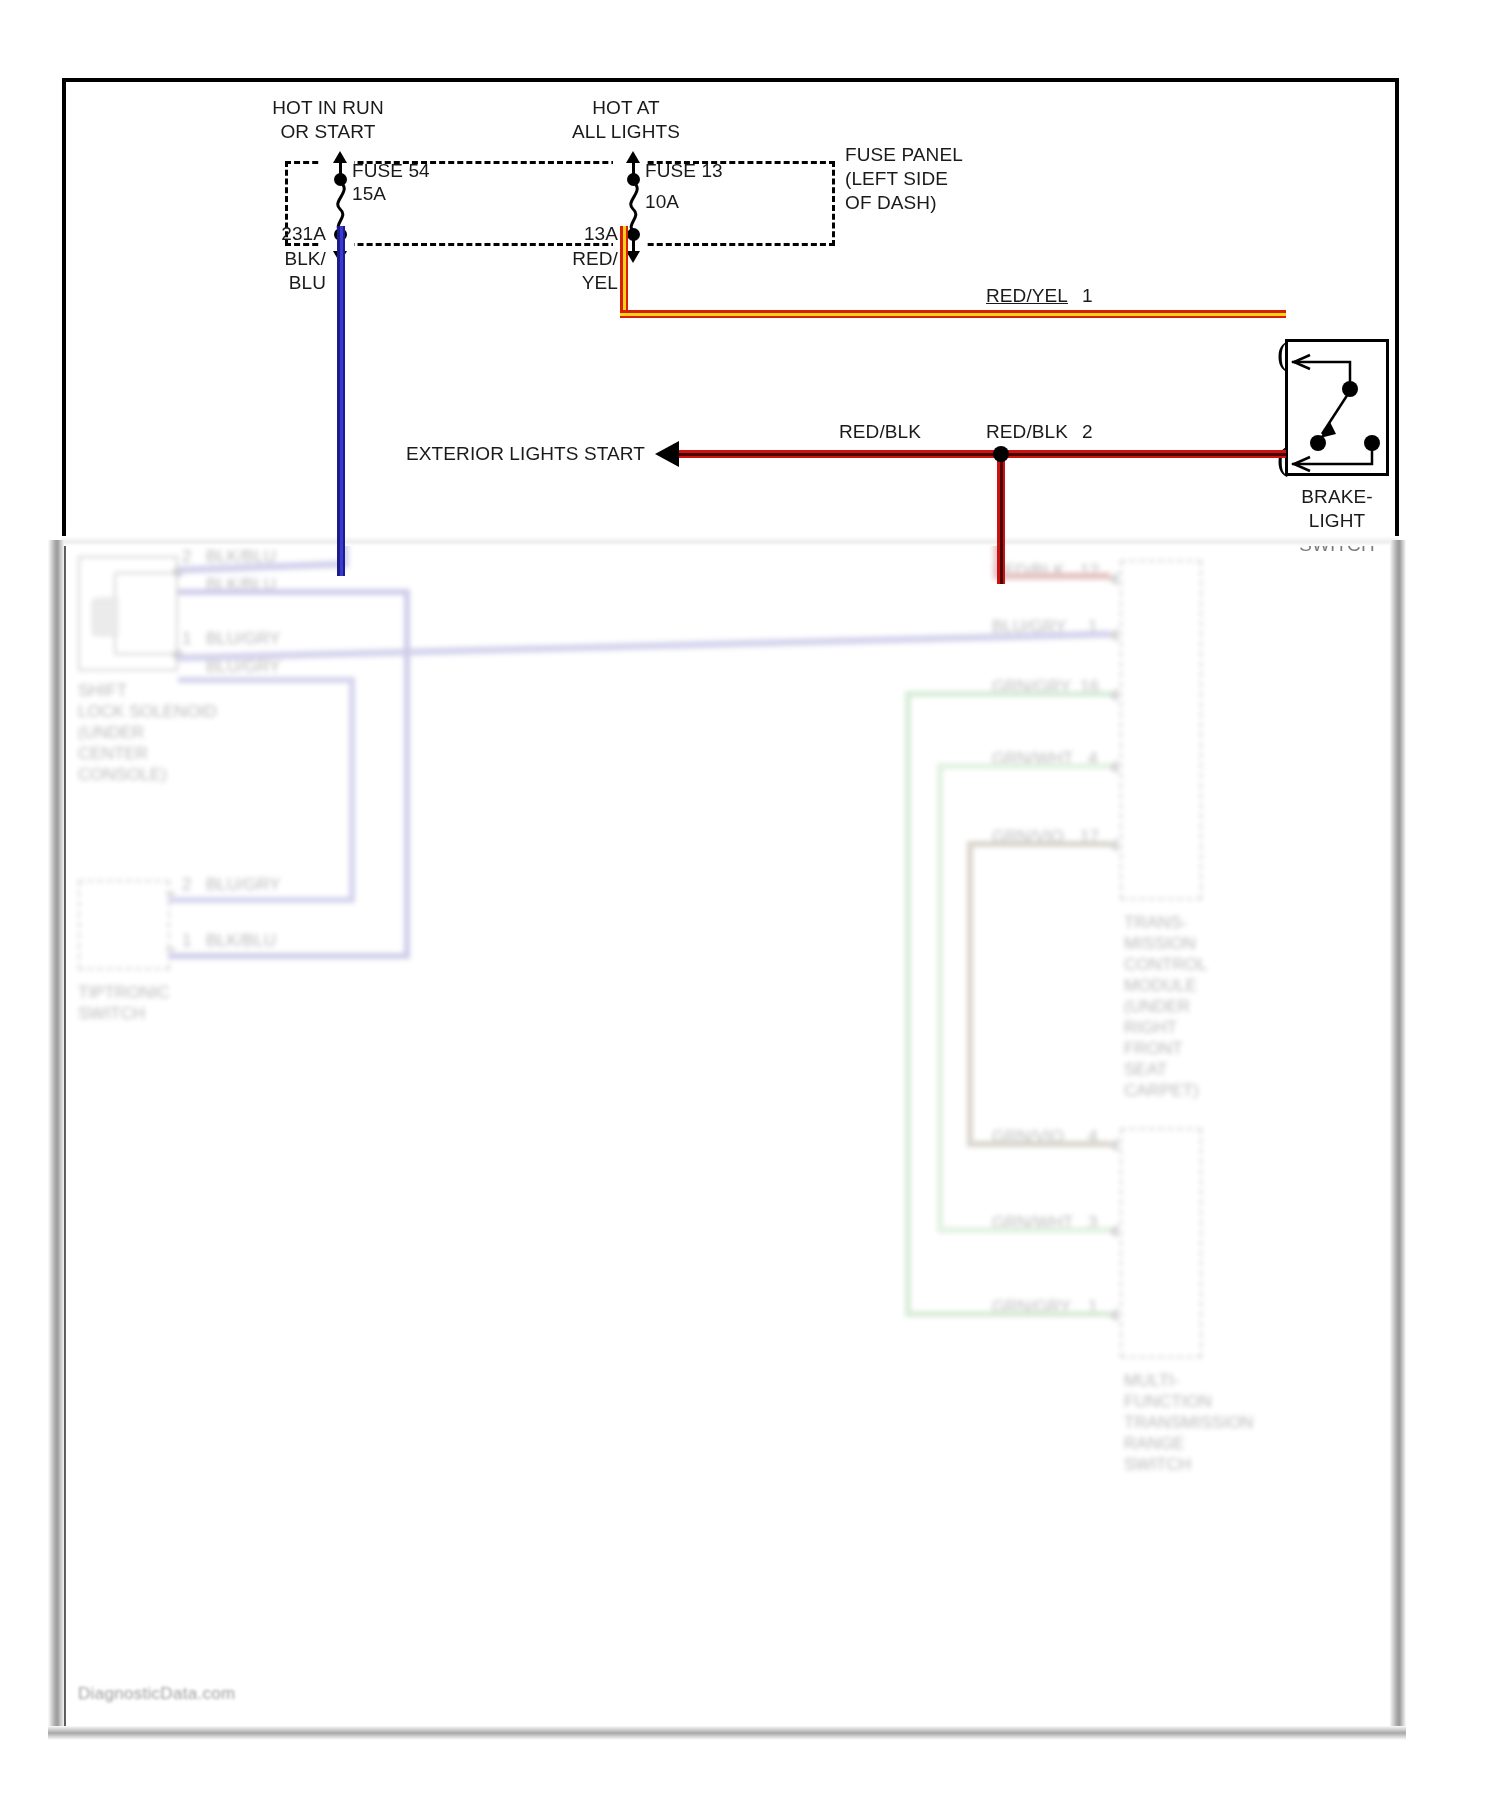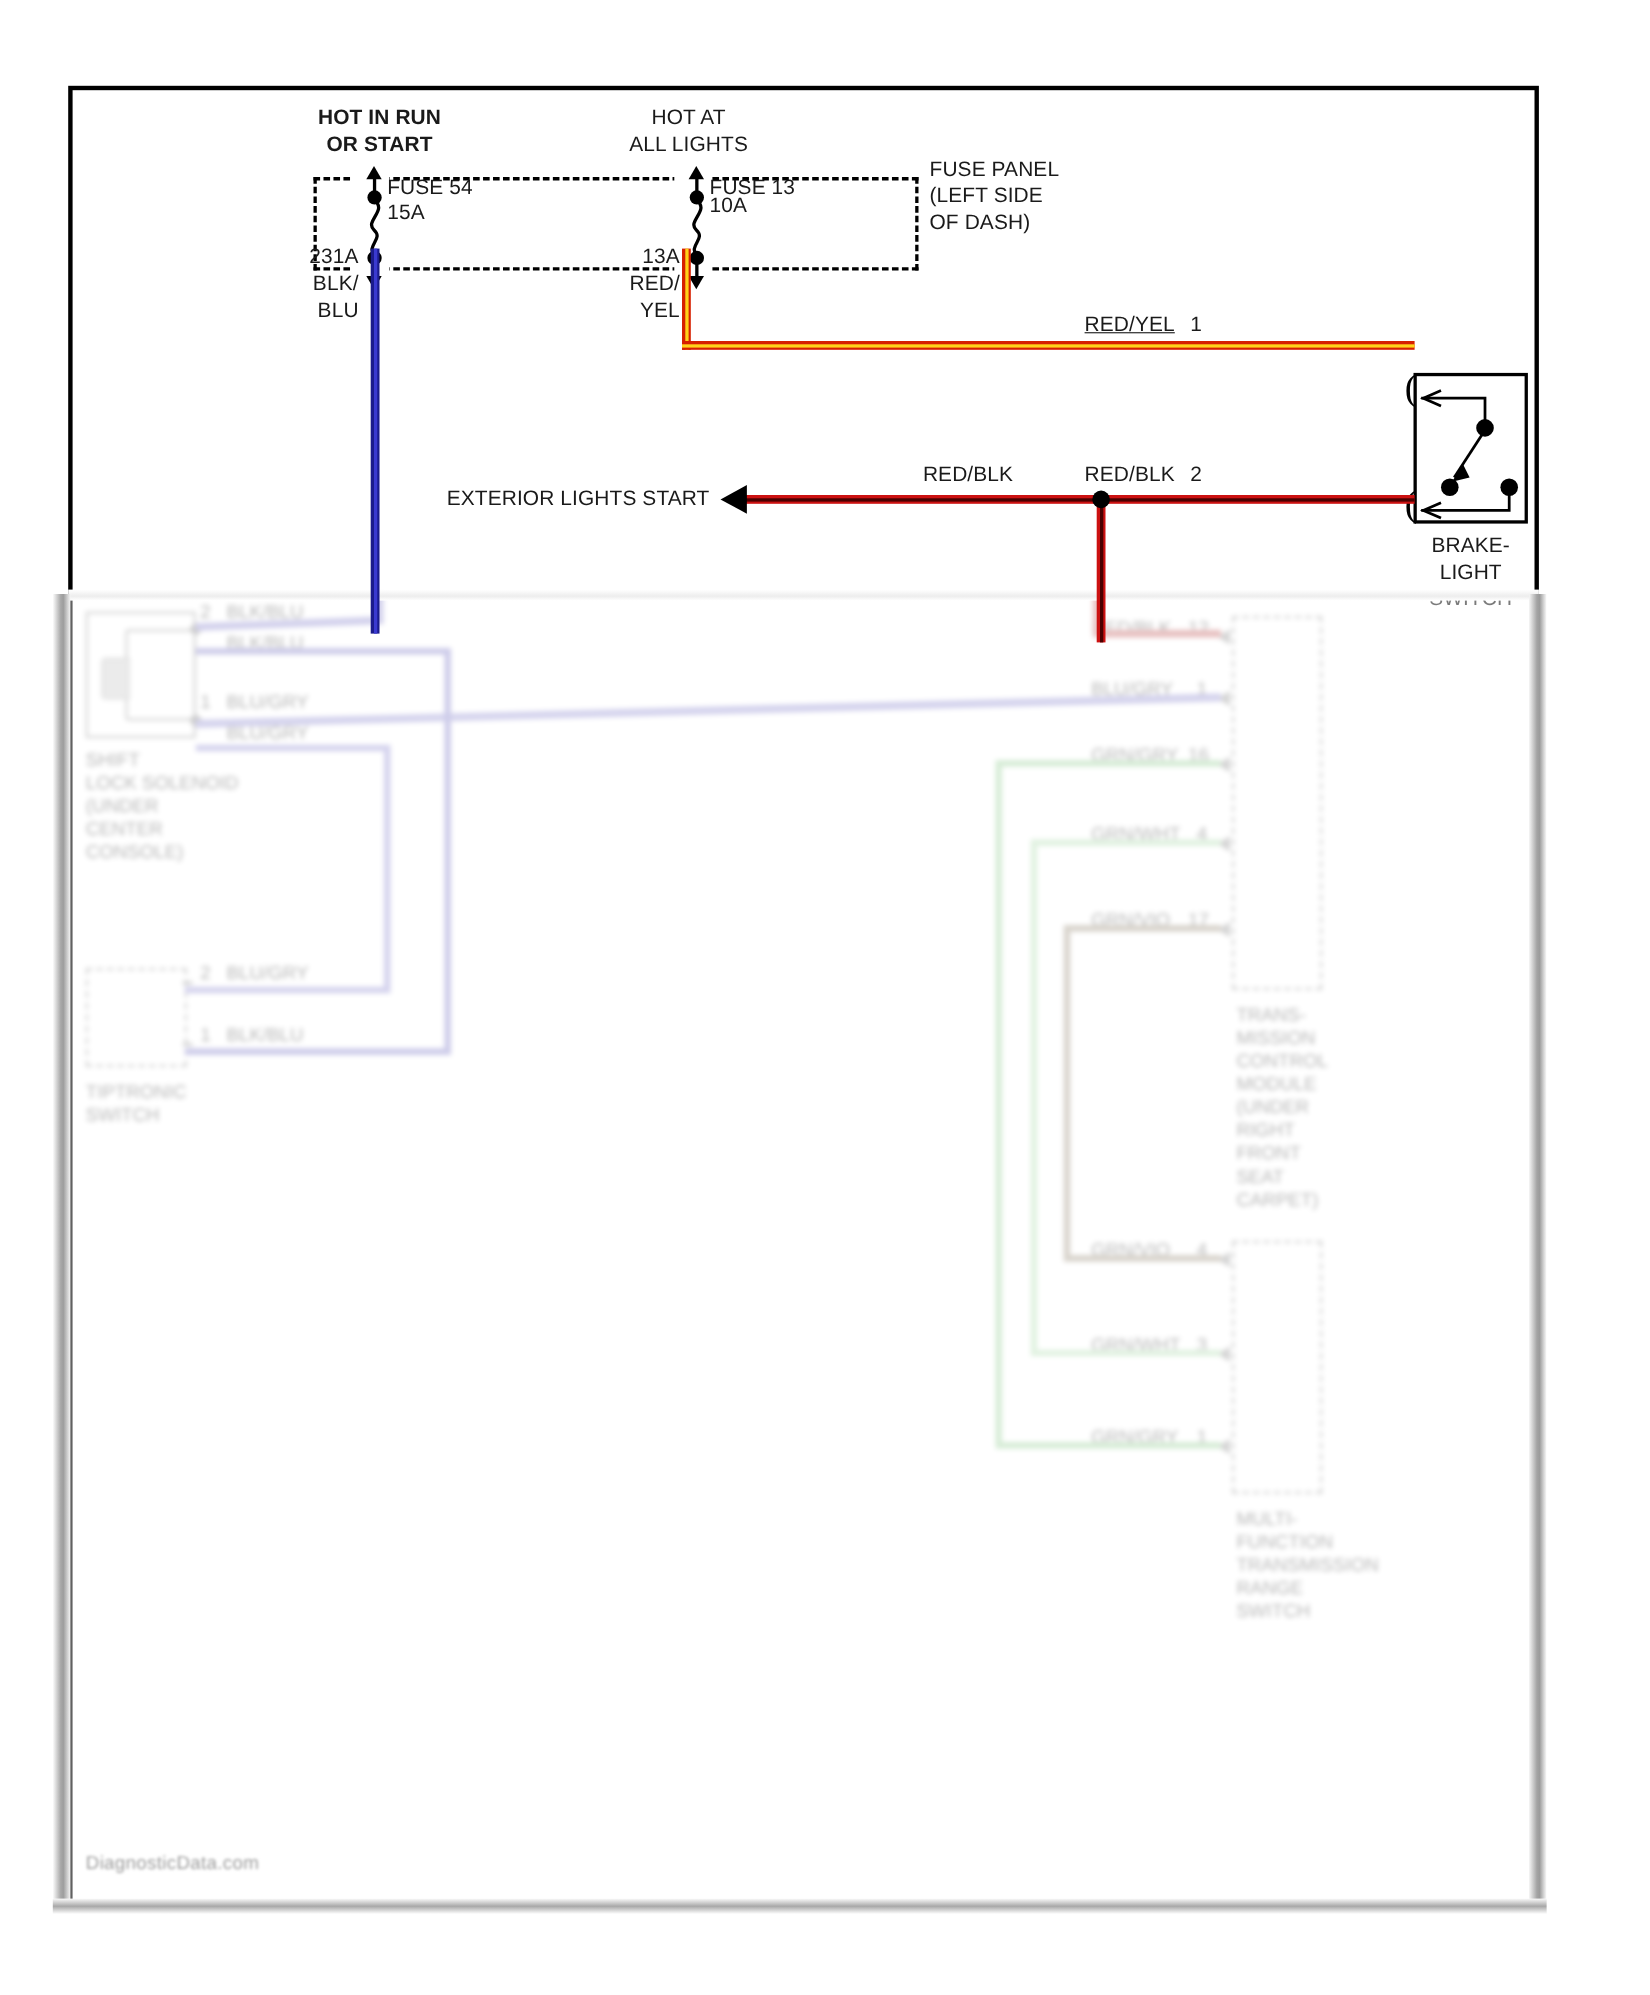--- a/index.html
+++ b/index.html
@@ -179,21 +179,21 @@
     filter: blur(1.6px);
   }
 </style>
 </head>
 <body>
 
 <div id="page">
 
   <div id="diagram-frame"></div>
 
-  <div class="lbl c multi" style="left:345px; top:96px;font-weight:bold;">HOT IN RUN
+  <div class="lbl c multi" style="left:328px; top:96px;">HOT IN RUN
 OR START</div>
 
   <div class="lbl c multi" style="left:626px; top:96px;">HOT AT
 ALL LIGHTS</div>
 
   <div id="fuse-panel"></div>
 
   <div style="position:absolute;left:320px;top:155px;width:34px;height:12px;background:#fff;"></div>
   <div style="position:absolute;left:320px;top:240px;width:34px;height:12px;background:#fff;"></div>
   <div style="position:absolute;left:613px;top:155px;width:34px;height:12px;background:#fff;"></div>
@@ -222,21 +222,21 @@
     <div class="stem-t"></div>
     <div class="dot-t"></div>
     <svg class="squig" width="26" height="52" viewBox="0 0 26 52">
       <path d="M9 1 C 22 10, 0 20, 9 28 C 18 36, 2 42, 9 51" stroke="#000" stroke-width="3" fill="none"></path>
     </svg>
     <div class="dot-b"></div>
     <div class="stem-b"></div>
     <div class="arrow-dn"></div>
   </div>
   <div class="lbl" style="left:645px; top:159px;">FUSE 13</div>
-  <div class="lbl" style="left:645px; top:176px;">10A</div>
+  <div class="lbl" style="left:645px; top:190px;">10A</div>
 
   <div class="lbl r" style="left:326px; top:222px;">231A</div>
   <div class="lbl r multi" style="left:326px; top:247px;">BLK/
 BLU</div>
 
   <div class="lbl r" style="left:618px; top:222px;">13A</div>
   <div class="lbl r multi" style="left:618px; top:247px;">RED/
 YEL</div>
 
   <div class="wire-v" style="left:337px; top:226px; width:8px; height:350px; z-index:4;">

